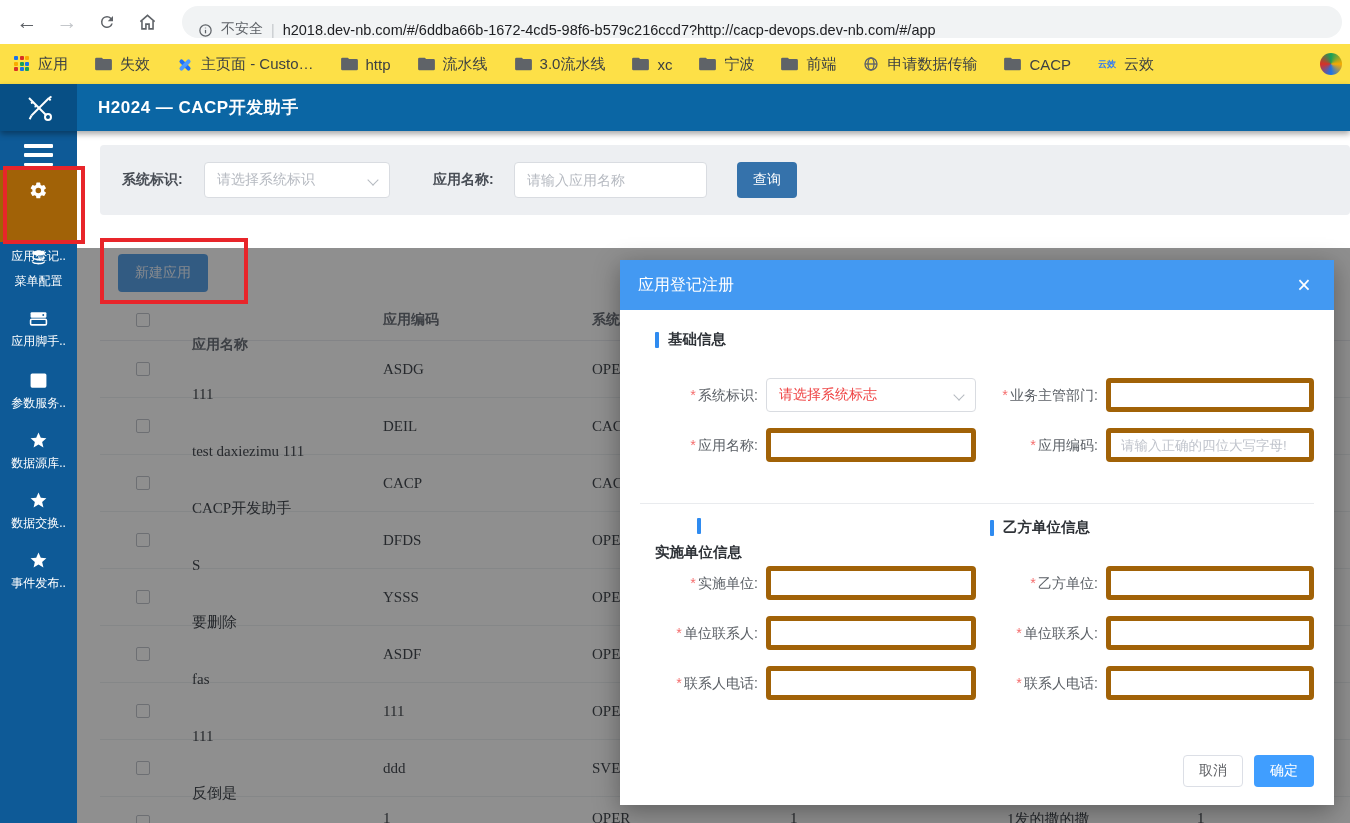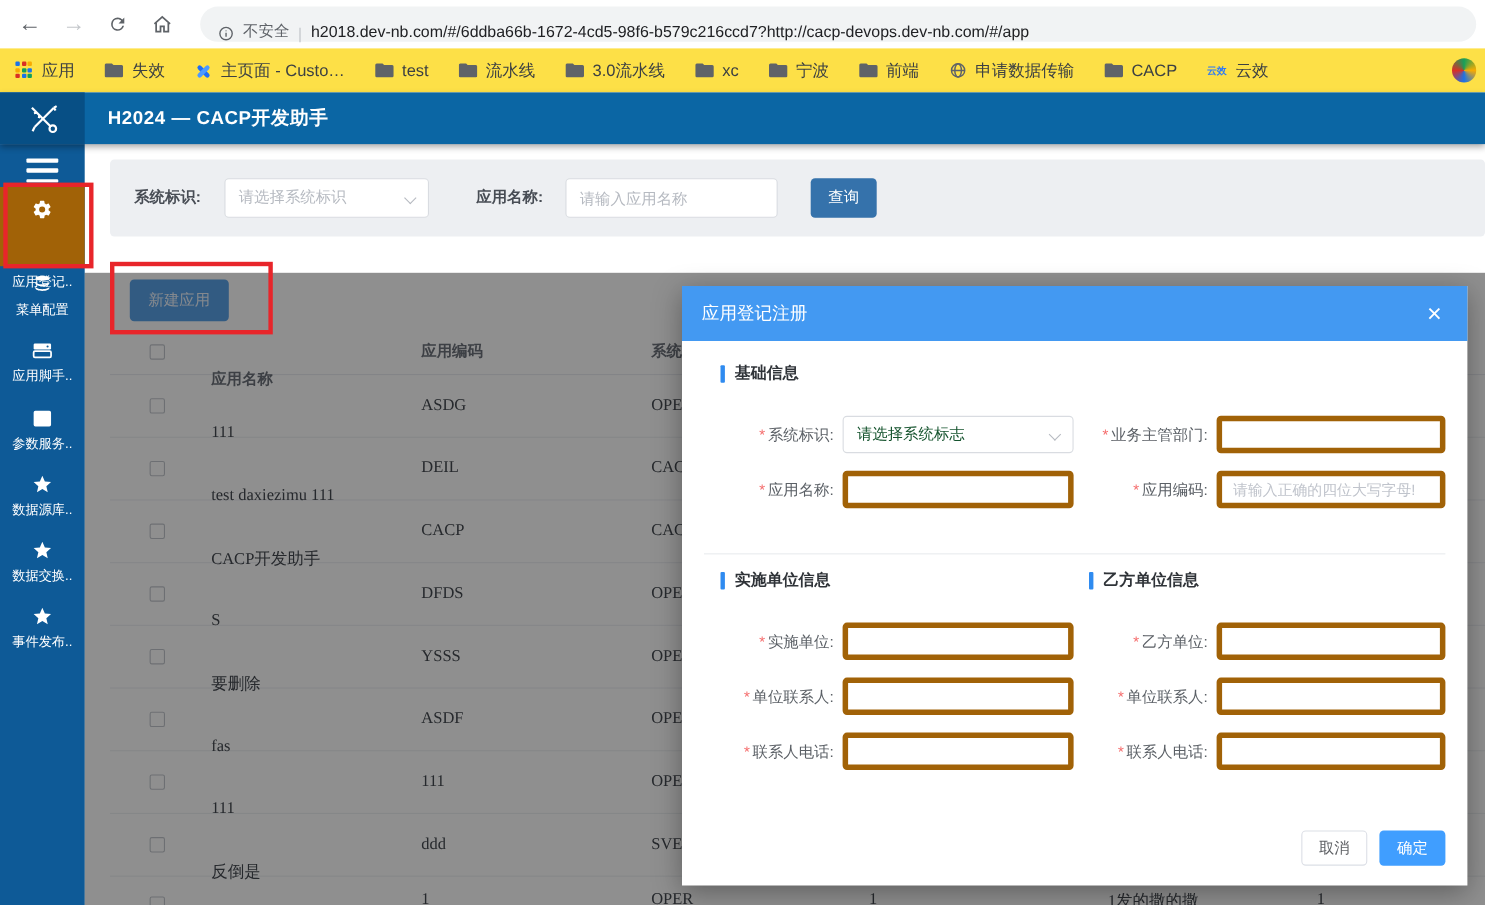--- a/index.html
+++ b/index.html
@@ -77,21 +77,21 @@
   .modal-header { position:absolute; left:0; top:0; width:714px; height:50px; background:#4399f2; }
   .modal-title { position:absolute; left:18px; top:0; height:50px; display:flex; align-items:center; color:#fff; font-size:16px; }
   .modal-close { position:absolute; right:16px; top:11px; width:28px; height:28px; color:#fff; font-size:23px; line-height:28px; text-align:center; }
   .sec-title { position:absolute; display:flex; align-items:center; gap:9px; }
   .sec-bar { width:4px; height:16px; background:#2f8bf0; border-radius:1px; }
   .sec-text { font-size:14.5px; font-weight:bold; color:#2f3338; }
   .m-label { position:absolute; font-size:14px; color:#5b6066; text-align:right; white-space:nowrap; }
   .req { color:#f56c6c; margin-right:3px; }
   .m-input { position:absolute; height:34px; background:#fff; border:5px solid #a16207; border-radius:4px; padding:0 10px; font-size:13.5px; color:#333; font-family:"Liberation Sans",sans-serif; outline:none; }
   .m-input::placeholder { color:#c0c4cc; }
-  .m-select { position:absolute; height:34px; background:#fff; border:1px solid #d9dce1; border-radius:4px; display:flex; align-items:center; padding:0 12px; font-size:14px; color:#14532d; }
+  .m-select { position:absolute; height:34px; background:#fff; border:1px solid #d9dce1; border-radius:4px; display:flex; align-items:center; padding:0 12px; font-size:14px; color:#ef4444; }
   .divider { position:absolute; left:20px; top:243px; width:674px; height:1px; background:#e9ebee; }
   .btn-cancel { position:absolute; left:563px; top:495px; width:60px; height:32px; background:#fff; border:1px solid #dcdfe6; border-radius:4px; color:#606266; font-size:14px; font-family:"Liberation Sans",sans-serif; }
   .btn-confirm { position:absolute; left:634px; top:495px; width:60px; height:32px; background:#409eff; border:none; border-radius:4px; color:#fff; font-size:14px; font-family:"Liberation Sans",sans-serif; }
 </style>
 </head>
 <body>
 
 <div id="screen">
 
   <div class="browser-bar">
@@ -145,21 +145,21 @@
       <span class="conf-x">
           <i></i>
           <i></i>
         </span>
       <span>主页面 - Custo…</span>
     </div>
     <div class="bm">
       <svg class="folder-svg" viewBox="0 0 24 20" fill="#5f6368">
           <path d="M9.5 1H2a2 2 0 0 0-2 2v14a2 2 0 0 0 2 2h20a2 2 0 0 0 2-2V5a2 2 0 0 0-2-2H11.5l-2-2z"></path>
         </svg>
-      <span>test</span>
+      <span>http</span>
     </div>
     <div class="bm">
       <svg class="folder-svg" viewBox="0 0 24 20" fill="#5f6368">
           <path d="M9.5 1H2a2 2 0 0 0-2 2v14a2 2 0 0 0 2 2h20a2 2 0 0 0 2-2V5a2 2 0 0 0-2-2H11.5l-2-2z"></path>
         </svg>
       <span>流水线</span>
     </div>
     <div class="bm">
       <svg class="folder-svg" viewBox="0 0 24 20" fill="#5f6368">
           <path d="M9.5 1H2a2 2 0 0 0-2 2v14a2 2 0 0 0 2 2h20a2 2 0 0 0 2-2V5a2 2 0 0 0-2-2H11.5l-2-2z"></path>
@@ -406,21 +406,21 @@
     <span class="m-label" style="left:340px; top:127px; width:138px;"><i class="req">*</i><span>业务主管部门:</span></span>
     <input class="m-input" style="left: 486px; top: 118px; width: 208px;">
 
     <span class="m-label" style="left:8px; top:177px; width:130px;"><i class="req">*</i><span>应用名称:</span></span>
     <input class="m-input" style="left: 146px; top: 168px; width: 210px;">
     <span class="m-label" style="left:340px; top:177px; width:138px;"><i class="req">*</i><span>应用编码:</span></span>
     <input class="m-input" style="left: 486px; top: 168px; width: 208px;" placeholder="请输入正确的四位大写字母!">
 
     <div class="divider"></div>
 
-    <div class="sec-title" style="left:35px; top:258px;">
+    <div class="sec-title" style="left:35px; top:258px;flex-direction:column;">
       <span class="sec-bar"></span>
       <span class="sec-text">实施单位信息</span>
     </div>
     <div class="sec-title" style="left:370px; top:258px;">
       <span class="sec-bar"></span>
       <span class="sec-text">乙方单位信息</span>
     </div>
 
     <span class="m-label" style="left:8px; top:315px; width:130px;"><i class="req">*</i><span>实施单位:</span></span>
     <input class="m-input" style="left: 146px; top: 306px; width: 210px;">

